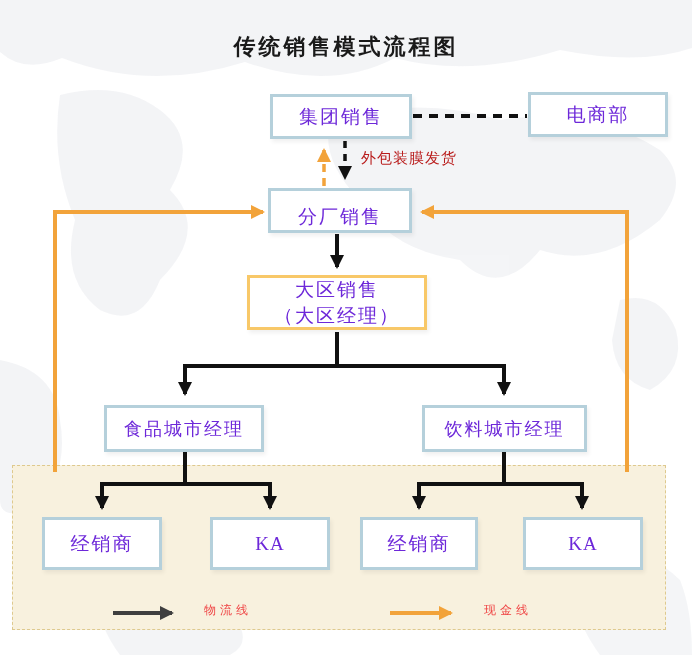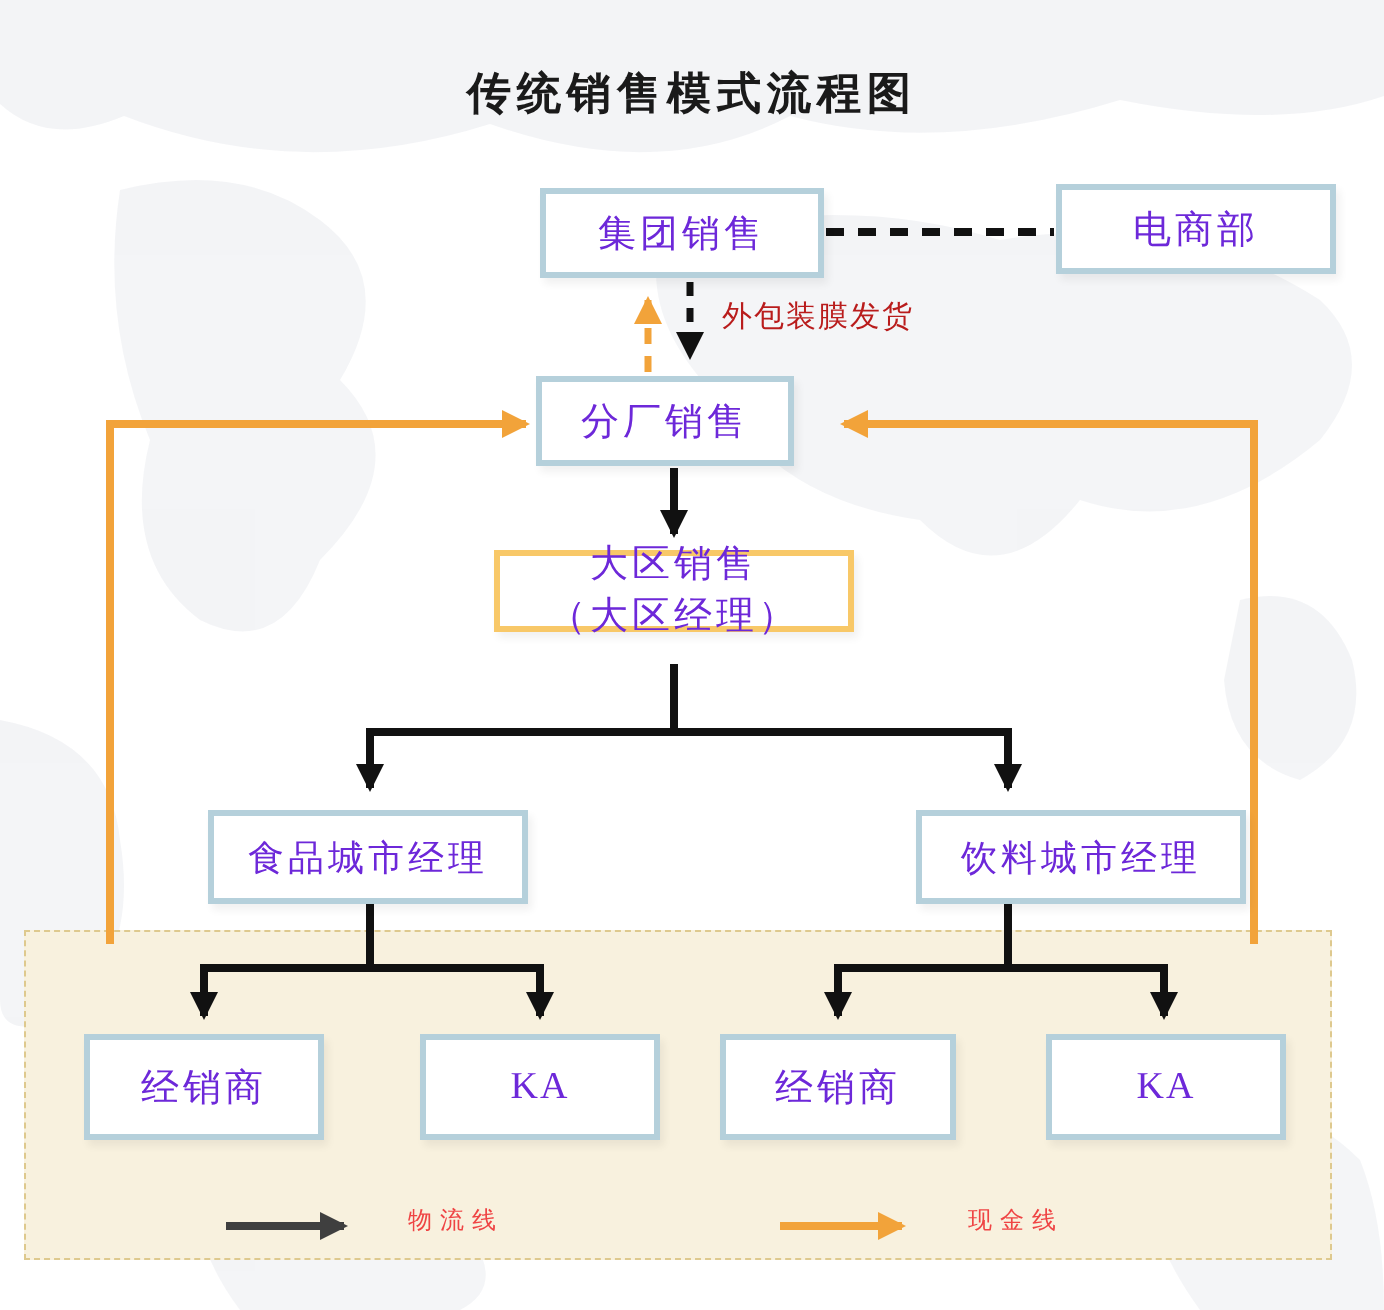--- a/index.html
+++ b/index.html
@@ -31,24 +31,24 @@
     position:absolute;left:361px;top:149px;z-index:3;
     font-size:15px;color:#b91c1c;letter-spacing:1px;
   }
   .legend-label{
     position:absolute;z-index:3;font-size:12px;color:#ef4444;letter-spacing:4px;text-align:right;
   }
   .legend-logistics{left:204px;top:602px;}
   .legend-cash{left:484px;top:602px;}
   #n-group{left:270px;top:94px;width:142px;height:45px;}
   #n-ecom{left:528px;top:92px;width:140px;height:45px;}
-  #n-branch{left:268px;top:188px;width:129px;height:45px;}
-  #n-region{left:247px;top:275px;width:180px;height:41px;font-size:19px;line-height:1.35;}
+  #n-branch{left:268px;top:188px;width:144px;height:45px;align-items:flex-end;}
+  #n-region{left:247px;top:275px;width:180px;height:55px;font-size:19px;line-height:1.35;}
   #n-food{left:104px;top:405px;width:160px;height:47px;font-size:18px;}
-  #n-bev{left:422px;top:405px;width:165px;height:47px;font-size:18px;margin-left:36px;}
+  #n-bev{left:422px;top:405px;width:165px;height:47px;font-size:18px;}
   #n-dist-l{left:42px;top:517px;width:120px;height:53px;}
   #n-ka-l{left:210px;top:517px;width:120px;height:53px;letter-spacing:1px;}
   #n-dist-r{left:360px;top:517px;width:118px;height:53px;}
   #n-ka-r{left:523px;top:517px;width:120px;height:53px;letter-spacing:1px;}
 </style>
 </head>
 <body>
 
 <div class="canvas">
 

